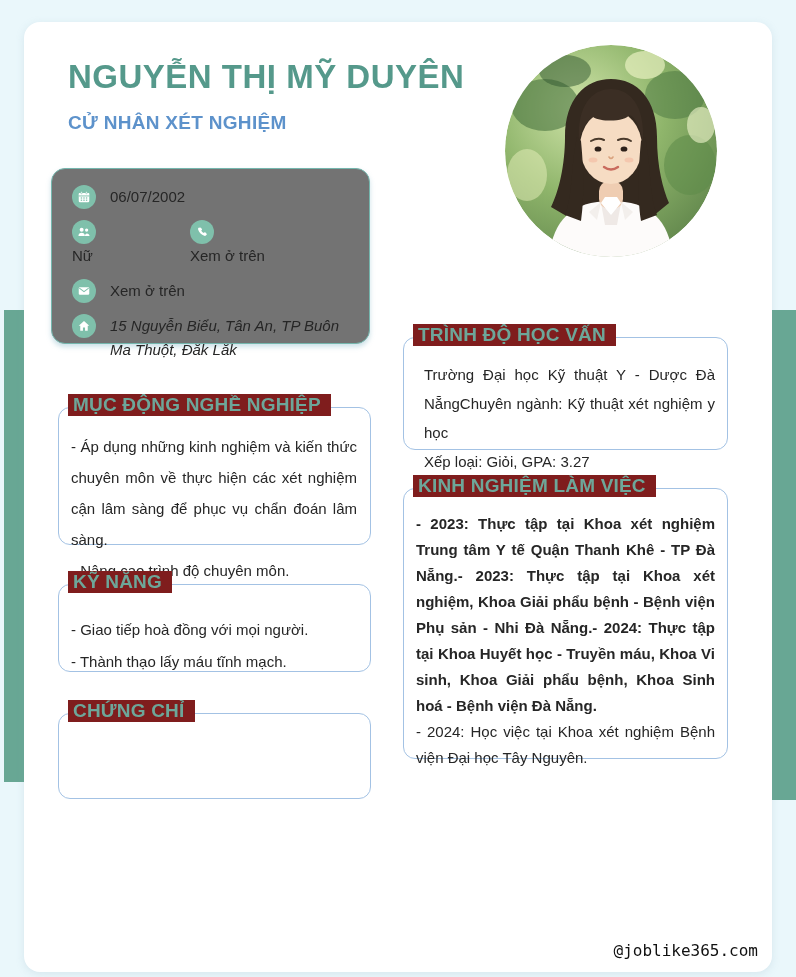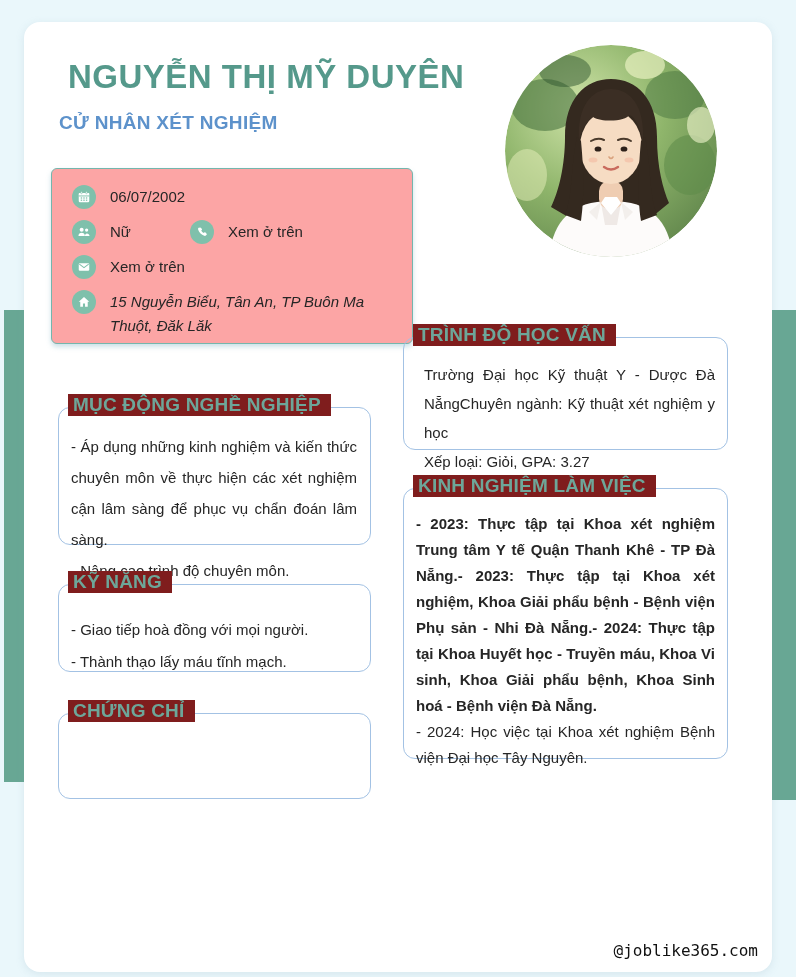--- a/index.html
+++ b/index.html
@@ -5,33 +5,33 @@
   html,body{margin:0;padding:0;}
   body{width:796px;height:977px;background:#eaf7fb;position:relative;overflow:hidden;
        font-family:"Liberation Sans","DejaVu Sans",sans-serif;color:#262626;}
   .side-bar{position:absolute;background:#68a794;}
   #bar-left{left:4px;top:310px;width:24px;height:472px;}
   #bar-right{right:0;top:310px;width:25px;height:490px;}
   .card{position:absolute;left:24px;top:22px;width:748px;height:950px;background:#fff;
         border-radius:16px;box-shadow:0 2px 8px rgba(120,160,180,.18);}
   
   .name{position:absolute;left:44px;top:36px;font-size:33px;font-weight:700;color:#55998b;letter-spacing:.5px;}
-  .subtitle{position:absolute;left:35px;top:90px;font-size:19px;font-weight:700;color:#5d92cb;letter-spacing:.3px;}
+  .subtitle{position:absolute;left:44px;top:90px;font-size:19px;font-weight:700;color:#5d92cb;letter-spacing:.3px;}
   
   .photo{position:absolute;left:481px;top:23px;width:212px;height:212px;border-radius:50%;overflow:hidden;}
   
-  .contact{position:absolute;left:27px;top:146px;width:362px;height:176px;background:#fca5a5;
-           border:1.5px solid #74b6ad;border-radius:6px;box-shadow:0 3px 5px rgba(110,170,190,.35);
+  .contact{position:absolute;left:27px;top:146px;width:319px;height:176px;background:#737373;
+           border:1.5px solid #74b6ad;border-radius:14px;box-shadow:0 3px 5px rgba(110,170,190,.35);
            padding:16px 14px 10px 20px;box-sizing:border-box;font-size:15px;}
   .c-row{display:flex;align-items:flex-start;margin-bottom:11px;}
   .c-ico{flex:0 0 24px;width:24px;height:24px;border-radius:50%;background:#7fc0ab;margin-right:14px;
          display:flex;align-items:center;justify-content:center;}
   .c-ico svg{display:block;}
   .c-txt{line-height:24px;}
-  .c-pair{display:flex;align-items:flex-start;}
+  .c-pair{display:flex;align-items:flex-start;flex-direction:column;}
   .c-pair.first{width:118px;}
   
   .section{position:absolute;border:1.5px solid #a3c2e4;border-radius:12px;box-sizing:border-box;}
   .sec-title{position:absolute;top:-14px;left:9px;background:#7f1d1d;padding:0 10px 0 5px;
              font-size:19px;font-weight:700;color:#6da699;white-space:nowrap;letter-spacing:.2px;}
   .sec-body{white-space:pre-line;text-align:justify;font-size:15px;}
   .col-l{left:34px;width:313px;}
   .col-r{left:379px;width:325px;}
   #sec-objective{top:385px;height:138px;padding:23px 13px 0 12px;}
   #sec-objective .sec-body{line-height:31px;}

